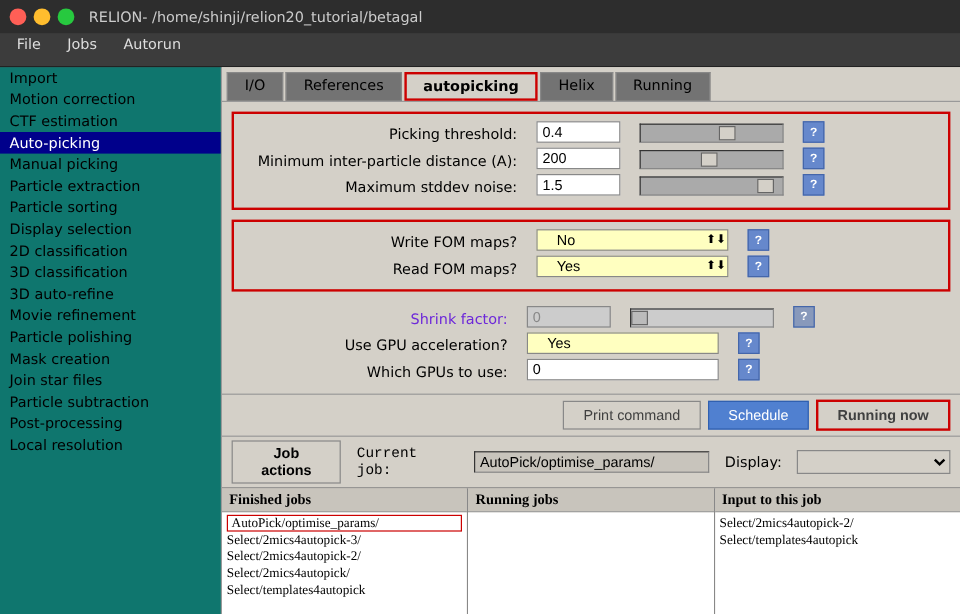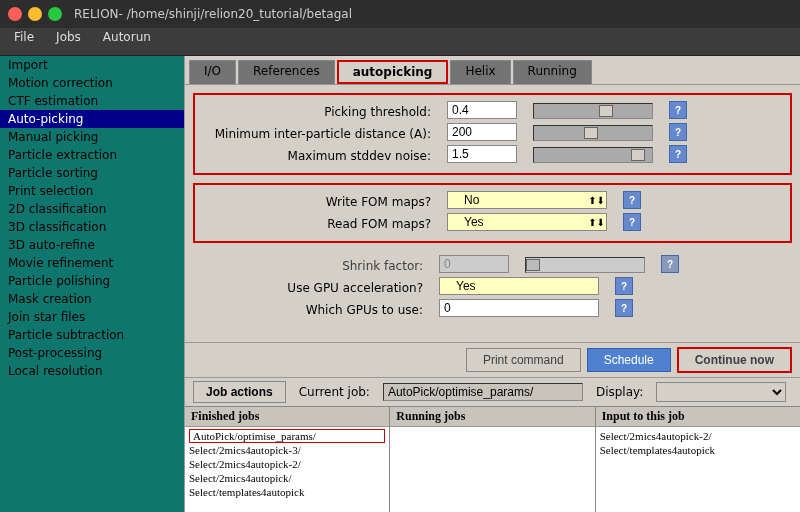--- a/index.html
+++ b/index.html
@@ -134,21 +134,21 @@
       align-items: flex-end;
       margin-bottom: 4px;
       gap: 16px;
     }
     .form-label {
       text-align: right;
       color: #000;
       font-size: 12px;
       min-width: 230px;
     }
-    .form-label.dim { color: #404040; }
+    .form-label.dim { color: #6d28d9; }
     .form-input {
       background: #fff;
       border: 1px solid #888;
       padding: 1px 4px;
       font-size: 12px;
       width: 70px;
     }
     .form-input.wide { width: 160px; }
     .slider {
       width: 120px;
@@ -246,21 +246,21 @@
       border-top: 1px solid #999;
     }
     .job-actions-btn {
       background: #d4d0c8;
       border: 1px solid #888;
       padding: 3px 12px;
       font-size: 12px;
       cursor: pointer;
       font-weight: bold;
     }
-    .current-job-label { font-size: 12px; color: #000; }
+    .current-job-label { font-size: 12px; color: #000; font-family: Liberation Mono, monospace; }
     .current-job-input {
       background: #c8c4bc;
       border: 1px inset #888;
       padding: 1px 4px;
       font-size: 12px;
       width: 200px;
       color: #000;
     }
     .display-label { font-size: 12px; color: #000; }
     .display-select {
@@ -329,21 +329,21 @@
 <div class="main-layout">
 
   <div class="sidebar">
     <div class="sidebar-item">Import</div>
     <div class="sidebar-item">Motion correction</div>
     <div class="sidebar-item">CTF estimation</div>
     <div class="sidebar-item selected">Auto-picking</div>
     <div class="sidebar-item">Manual picking</div>
     <div class="sidebar-item">Particle extraction</div>
     <div class="sidebar-item">Particle sorting</div>
-    <div class="sidebar-item">Print selection</div>
+    <div class="sidebar-item">Display selection</div>
     <div class="sidebar-item">2D classification</div>
     <div class="sidebar-item">3D classification</div>
     <div class="sidebar-item">3D auto-refine</div>
     <div class="sidebar-item">Movie refinement</div>
     <div class="sidebar-item">Particle polishing</div>
     <div class="sidebar-item">Mask creation</div>
     <div class="sidebar-item">Join star files</div>
     <div class="sidebar-item">Particle subtraction</div>
     <div class="sidebar-item">Post-processing</div>
     <div class="sidebar-item">Local resolution</div>
@@ -445,21 +445,21 @@
           <input class="form-input wide" type="text" value="0" style="">
           <button class="help-btn">?</button>
         </div>
       </div>
 
     </div>
 
     <div class="action-bar">
       <button class="action-btn">Print command</button>
       <button class="action-btn schedule">Schedule</button>
-      <button class="action-btn continue">Continue now</button>
+      <button class="action-btn continue">Running now</button>
     </div>
 
     <div class="bottom-bar">
       <button class="job-actions-btn">Job actions</button>
       <span class="current-job-label">Current job:</span>
       <input class="current-job-input" type="text" value="AutoPick/optimise_params/" style="">
       <span class="display-label">Display:</span>
       <select class="display-select">
         <option></option>
       </select>

